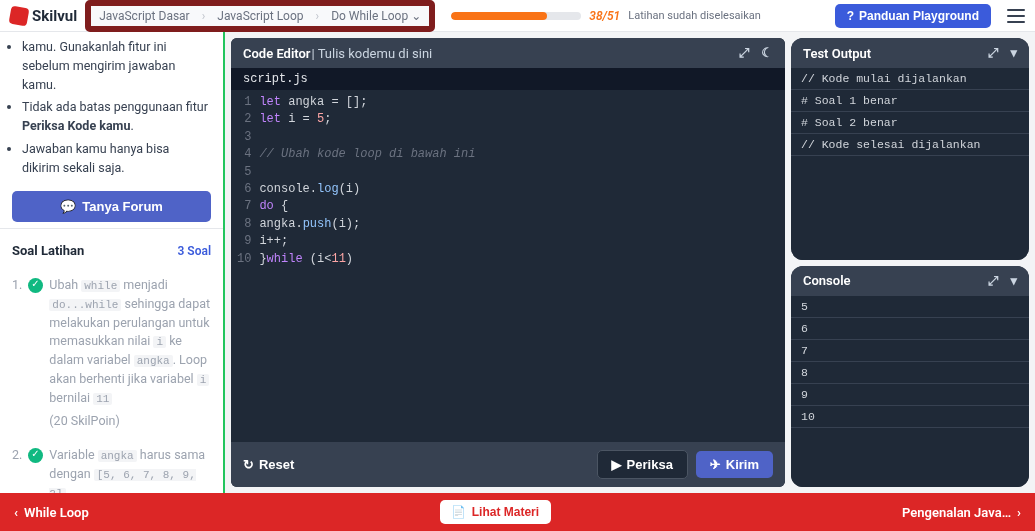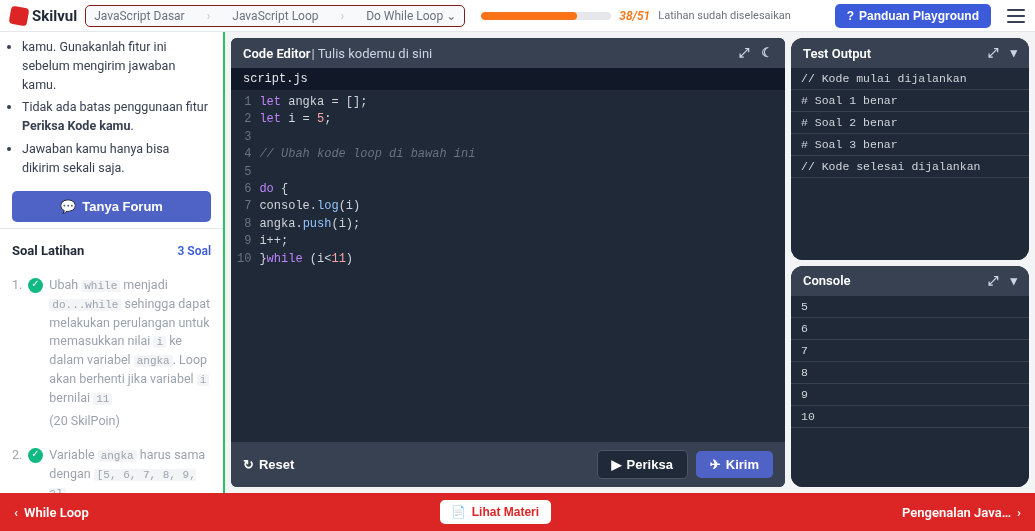--- a/index.html
+++ b/index.html
@@ -1,20 +1,20 @@
 <!DOCTYPE html>
 <html><head>
 <meta charset="utf-8">
 <style>
 * { margin: 0; padding: 0; box-sizing: border-box; }
 body { font-family: -apple-system, BlinkMacSystemFont, "Segoe UI", Roboto, sans-serif; font-size: 13px; color: #1f2937; background: #f3f4f6; width: 1035px; height: 531px; overflow: hidden; }
 .header { height: 32px; background: #fff; border-bottom: 1px solid #e5e7eb; display: flex; align-items: center; padding: 0 10px; gap: 8px; }
 .logo { display: flex; align-items: center; gap: 4px; font-weight: 700; font-size: 15px; }
 .logo-icon { width: 18px; height: 18px; background: #dc2626; border-radius: 4px; transform: rotate(10deg); position: relative; }
-.breadcrumb { display: flex; align-items: center; gap: 22px; color: #6b7280; font-size: 12px; background: #f8f9fb; border: 1px solid #7f1d1d; border-radius: 5px; padding: 3px 8px; }
+.breadcrumb { display: flex; align-items: center; gap: 12px; color: #6b7280; font-size: 12px; background: #f8f9fb; border: 6px solid #7f1d1d; border-radius: 5px; padding: 3px 8px; }
 .bc-sep { color: #c0c4cc; }
 .bc-last { display: flex; align-items: center; gap: 3px; }
 .progress-wrap { display: flex; align-items: center; gap: 8px; margin-left: 8px; font-style: italic; }
 .progress-bar { width: 130px; height: 8px; background: #e5e7eb; border-radius: 4px; overflow: hidden; }
 .progress-fill { height: 100%; background: #f97316; border-radius: 4px; }
 .progress-text { color: #f97316; font-size: 12px; font-weight: 600; }
 .done-text { color: #6b7280; font-size: 11px; }
 .spacer { flex: 1; }
 .pg-btn { background: #3b5bdb; color: #fff; border: none; border-radius: 5px; padding: 5px 12px; font-size: 12px; font-weight: 600; display: flex; align-items: center; gap: 5px; cursor: pointer; }
 .menu-icon { width: 18px; height: 14px; display: flex; flex-direction: column; justify-content: space-between; cursor: pointer; margin-left: 8px; }
@@ -159,22 +159,22 @@
             <div>8</div>
             <div>9</div>
             <div>10</div>
           </div>
         <div class="code-lines" id="code-lines">
             <div><span class="kw">let</span> angka = [];</div>
             <div><span class="kw">let</span> i = <span class="num">5</span>;</div>
             <div>&nbsp;</div>
             <div><span class="cmt">// Ubah kode loop di bawah ini</span></div>
             <div>&nbsp;</div>
+            <div>  console.<span class="fn">log</span>(i)</div>
             <div><span class="kw">do</span>  {</div>
-            <div>  console.<span class="fn">log</span>(i)</div>
             <div>  angka.<span class="fn">push</span>(i);</div>
             <div>  i++;</div>
             <div>}<span class="kw">while</span> (i&lt;<span class="num">11</span>)</div>
           </div>
       </div>
       <div class="editor-footer">
         <button class="reset-btn">
             <span>↻</span>
             <span>Reset</span>
           </button>
@@ -196,21 +196,20 @@
           <span>Test Output</span>
           <div class="icons">
               <span>⤢</span>
               <span>▾</span>
             </div>
         </div>
         <div class="out-body" id="test-body">
             <div class="out-line">// Kode mulai dijalankan</div>
             <div class="out-line"># Soal 1 benar</div>
             <div class="out-line"># Soal 2 benar</div>
-            <div class="out-line"># Soal 3 benar</div>
             <div class="out-line">// Kode selesai dijalankan</div>
           </div>
       </div>
       <div class="panel console">
         <div class="panel-hdr">
           <span>Console</span>
           <div class="icons">
               <span>⤢</span>
               <span>▾</span>
             </div>

